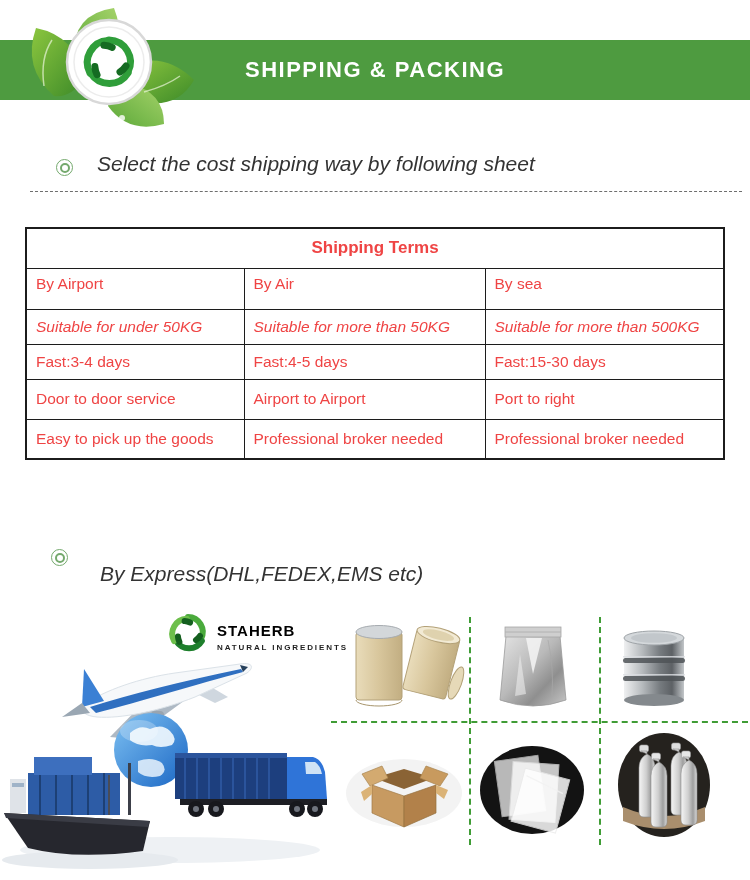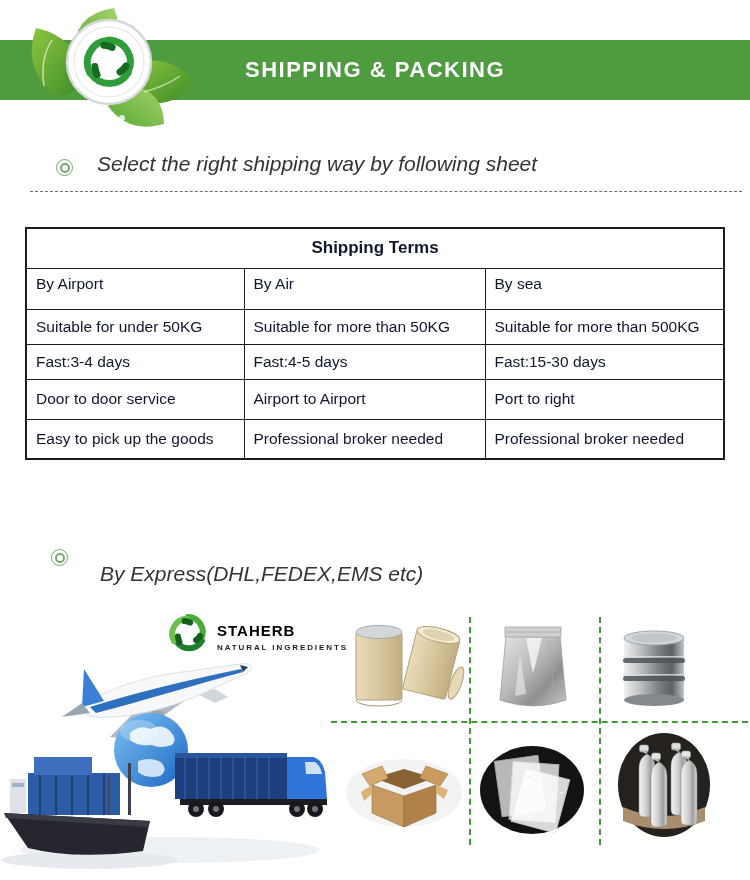--- a/index.html
+++ b/index.html
@@ -15,26 +15,26 @@
   
   .ring-bullet{position:absolute;width:15px;height:15px;border:1.5px solid #74a96d;border-radius:50%;
         display:flex;align-items:center;justify-content:center;}
   .ring-bullet::after{content:"";display:block;width:6px;height:6px;border:2px solid #74a96d;border-radius:50%;}
   .section-heading{position:absolute;font-style:italic;color:#333333;font-size:21px;white-space:nowrap;}
   .dash-rule{position:absolute;left:30px;top:191px;width:712px;border-top:1px dashed #6e6e6e;height:0;}
 
   
   .shipping-table{position:absolute;left:25px;top:227px;width:698px;border-collapse:collapse;
         table-layout:fixed;border:2px solid #1c1c1c;}
-  .shipping-table td{border:1.5px solid #1c1c1c;font-size:15.5px;color:#0f172a;
+  .shipping-table td{border:1.5px solid #1c1c1c;font-size:15.5px;color:#ef4444;
         padding:2px 9px;vertical-align:middle;overflow:hidden;}
   .shipping-table .tbl-title{text-align:center;font-size:17px;font-weight:700;}
   .shipping-table tr:nth-child(1){height:40px;}
   .shipping-table tr:nth-child(2){height:41px;}
-  .shipping-table tr:nth-child(3){height:35px;}
+  .shipping-table tr:nth-child(3){height:35px;font-style:italic;}
   .shipping-table tr:nth-child(4){height:35px;}
   .shipping-table tr:nth-child(5){height:40px;}
   .shipping-table tr:nth-child(6){height:40px;}
   .shipping-table tr:nth-child(7){height:46px;}
   .shipping-table tr:nth-child(2) td{vertical-align:top;padding-top:6px;}
   .shipping-table tr:nth-child(7) td{vertical-align:top;padding-top:7px;}
 
   
   .staherb{position:absolute;left:166px;top:609px;display:flex;align-items:flex-start;}
   .staherb-text{margin-left:7px;padding-top:12px;}
@@ -84,21 +84,21 @@
         <path d="M95,40 a22,22 0 0 1 19,32" stroke="#2f9e3a" stroke-width="7" transform="rotate(120 95 62)"></path>
         <path d="M95,40 a22,22 0 0 1 19,32" stroke="#2f9e3a" stroke-width="7" transform="rotate(240 95 62)"></path>
         <path d="M112,66 a22,22 0 0 1 -6,6" stroke="#156b22" stroke-width="7"></path>
         <path d="M112,66 a22,22 0 0 1 -6,6" stroke="#156b22" stroke-width="7" transform="rotate(120 95 62)"></path>
         <path d="M112,66 a22,22 0 0 1 -6,6" stroke="#156b22" stroke-width="7" transform="rotate(240 95 62)"></path>
       </g>
     </g>
   </svg>
 
   <span class="ring-bullet" style="left:56px;top:159px;"></span>
-  <div class="section-heading" style="left:97px;top:152px;">Select the right shipping way by following sheet</div>
+  <div class="section-heading" style="left:97px;top:152px;">Select the cost shipping way by following sheet</div>
   <div class="dash-rule"></div>
 
   <table class="shipping-table">
     <colgroup>
         <col style="width:218px">
         <col style="width:241px">
         <col style="width:239px">
       </colgroup>
     <tbody>
       <tr>

